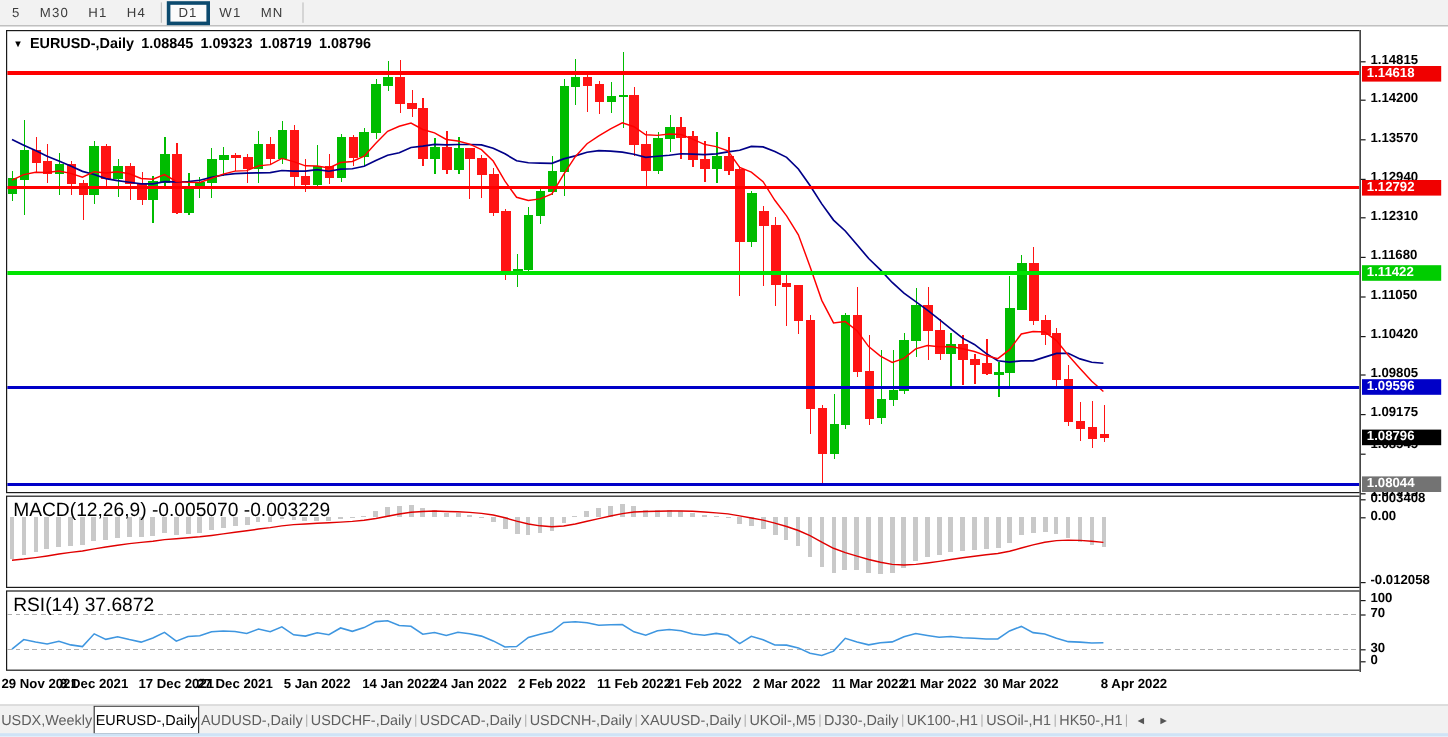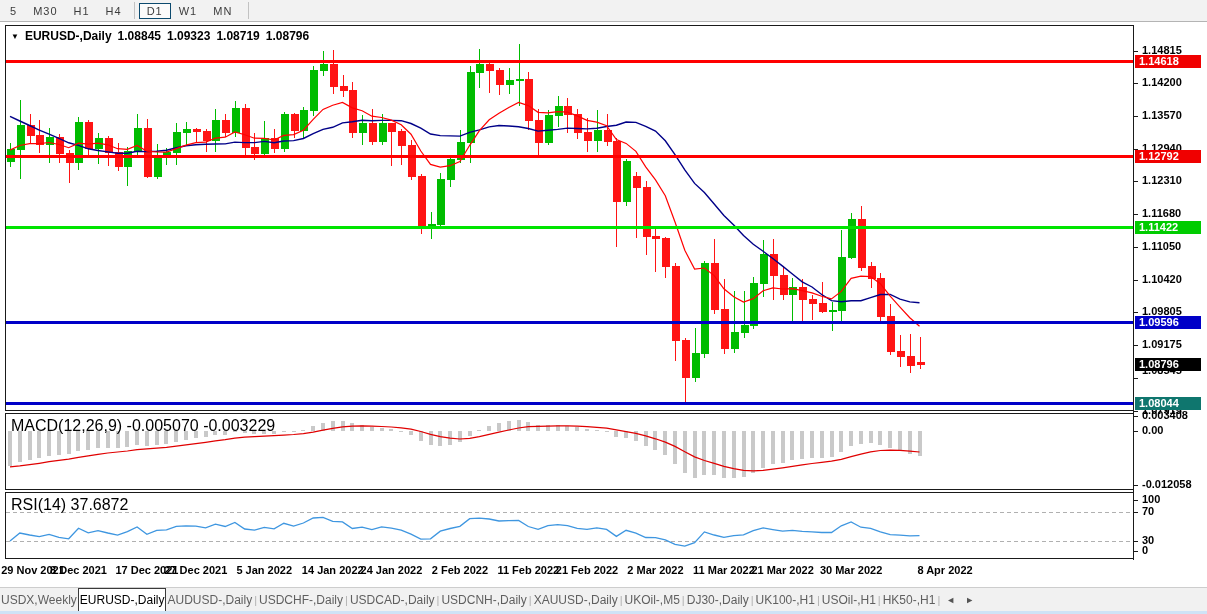--- a/index.html
+++ b/index.html
@@ -2,21 +2,21 @@
 <html><head>
 <meta charset="utf-8">
 <style>
   html,body{margin:0;padding:0;background:#ffffff;width:1207px;height:614px;overflow:hidden;
     font-family:"Liberation Sans","DejaVu Sans",sans-serif;-webkit-font-smoothing:none;}
   #app{position:relative;width:1207px;height:614px;background:#fff;}
   
   #toolbar{position:absolute;left:0;top:0;width:1207px;height:21px;background:#f2f2f2;
     border-bottom:1px solid #b4b4b4;display:flex;align-items:center;}
   .tf{padding:1px 8px;font-size:11px;color:#3c3c3c;letter-spacing:1px;cursor:default;}
-  .tf.active{background:#fbfbfb;border:1px solid #0c4a6e;padding:1px 7px;}
+  .tf.active{background:#fbfbfb;border:3px solid #0c4a6e;padding:1px 7px;}
   .tsep{width:1px;height:17px;background:#c2c2c2;margin:0 4px;}
   
   .panel{position:absolute;background:#fff;border:1px solid #1a1a1a;box-sizing:border-box;overflow:hidden;}
   #main-panel{left:5px;top:25px;width:1129px;height:386px;}
   #macd-panel{left:5px;top:413px;width:1129px;height:77px;}
   #rsi-panel{left:5px;top:492px;width:1129px;height:67px;padding-left:22px;}
   .panel svg{position:absolute;left:0;top:0;}
   .chart-title{position:absolute;left:5px;top:3px;font-size:12px;font-weight:bold;color:#000;
     display:flex;gap:6px;align-items:center;white-space:nowrap;z-index:5;}
   .chart-title .tri{font-size:8px;position:relative;top:0px;}
@@ -426,21 +426,21 @@
       <div class="axis-label" style="top: 480px;">70</div>
       <div class="axis-tick" style="top: 516px;"></div>
       <div class="axis-label" style="top: 509px;">30</div>
       <div class="axis-tick" style="top: 526px;"></div>
       <div class="axis-label" style="top: 519px;">0</div>
       <div class="axis-badge" style="top: 30px; background: rgb(240, 0, 0);">1.14618</div>
       <div class="axis-badge" style="top: 125px; background: rgb(240, 0, 0);">1.12792</div>
       <div class="axis-badge" style="top: 196px; background: rgb(0, 204, 0);">1.11422</div>
       <div class="axis-badge" style="top: 291px; background: rgb(0, 0, 200);">1.09596</div>
       <div class="axis-badge" style="top: 333px; background: rgb(0, 0, 0);">1.08796</div>
-      <div class="axis-badge" style="top: 372px; background: #0f766e;">1.08044</div>
+      <div class="axis-badge" style="top: 372px; background: #737373;">1.08044</div>
     </div>
 
   <div id="date-axis">
       <div class="date-label" style="left: 28px;">29 Nov 2021</div>
       <div class="date-label" style="left: 73.46px;">8 Dec 2021</div>
       <div class="date-label" style="left: 141.92px;">17 Dec 2021</div>
       <div class="date-label" style="left: 190.82px;">27 Dec 2021</div>
       <div class="date-label" style="left: 259.28px;">5 Jan 2022</div>
       <div class="date-label" style="left: 327.74px;">14 Jan 2022</div>
       <div class="date-label" style="left: 386.42px;">24 Jan 2022</div>

